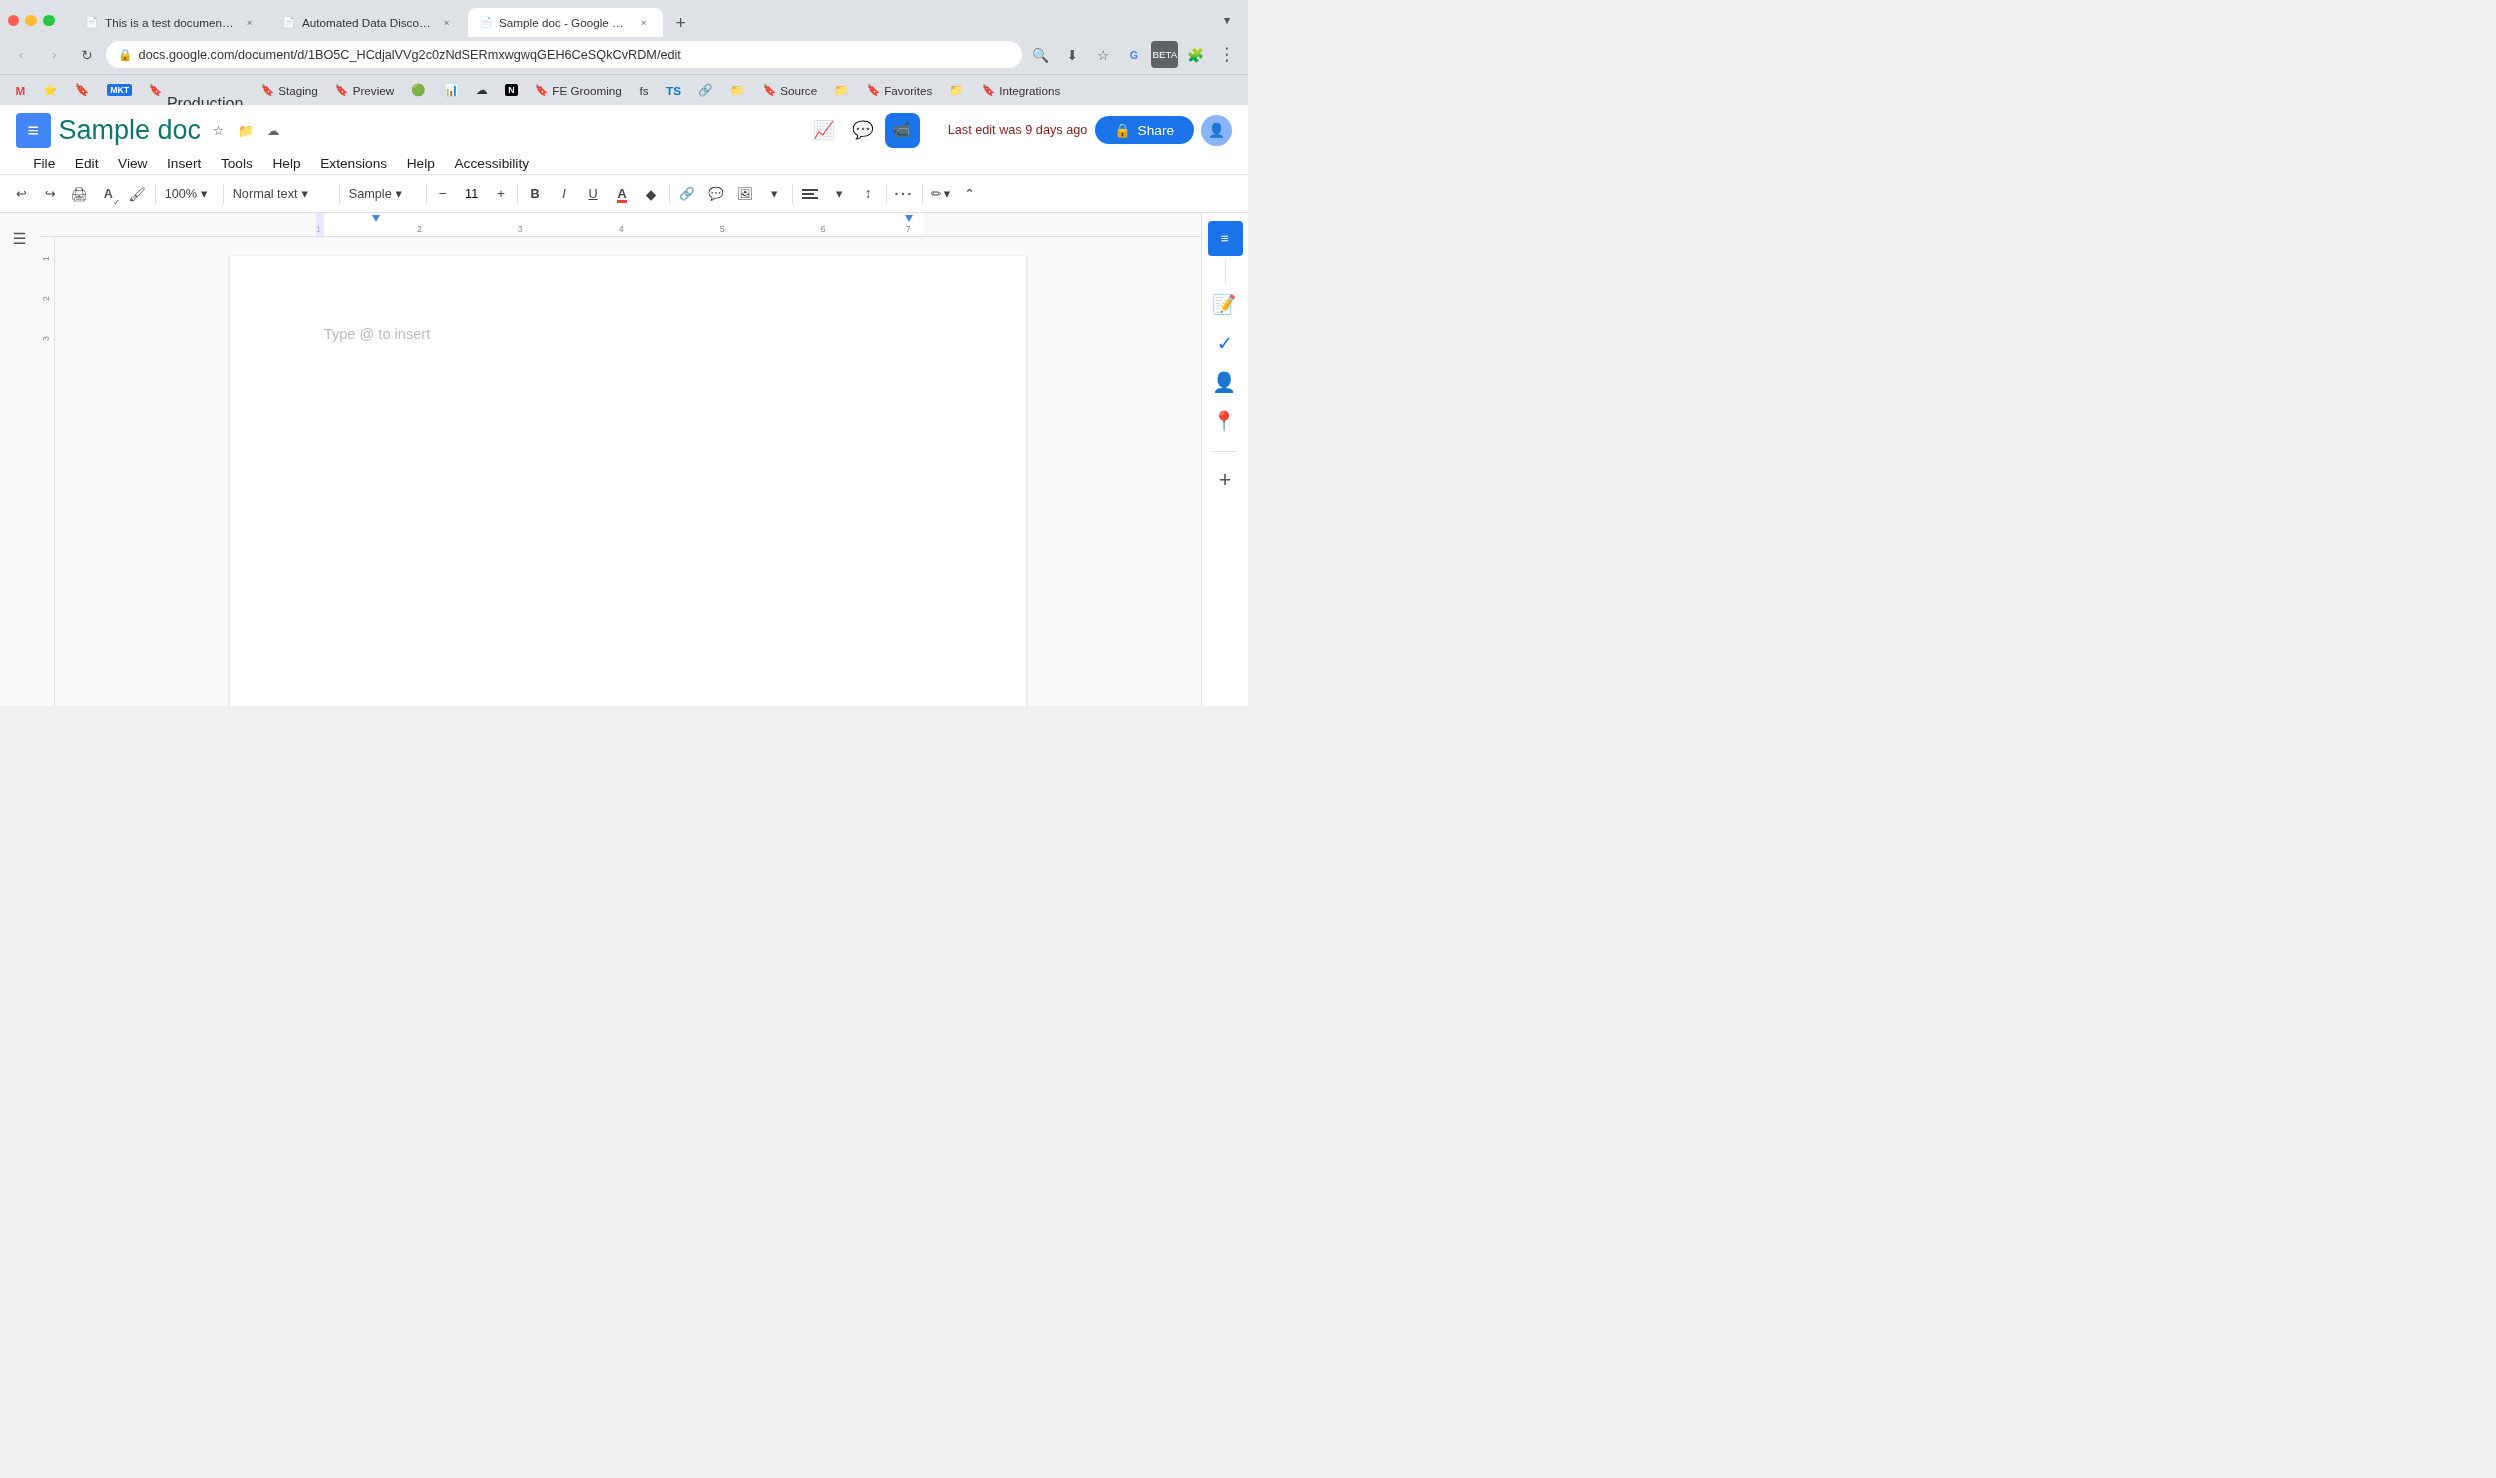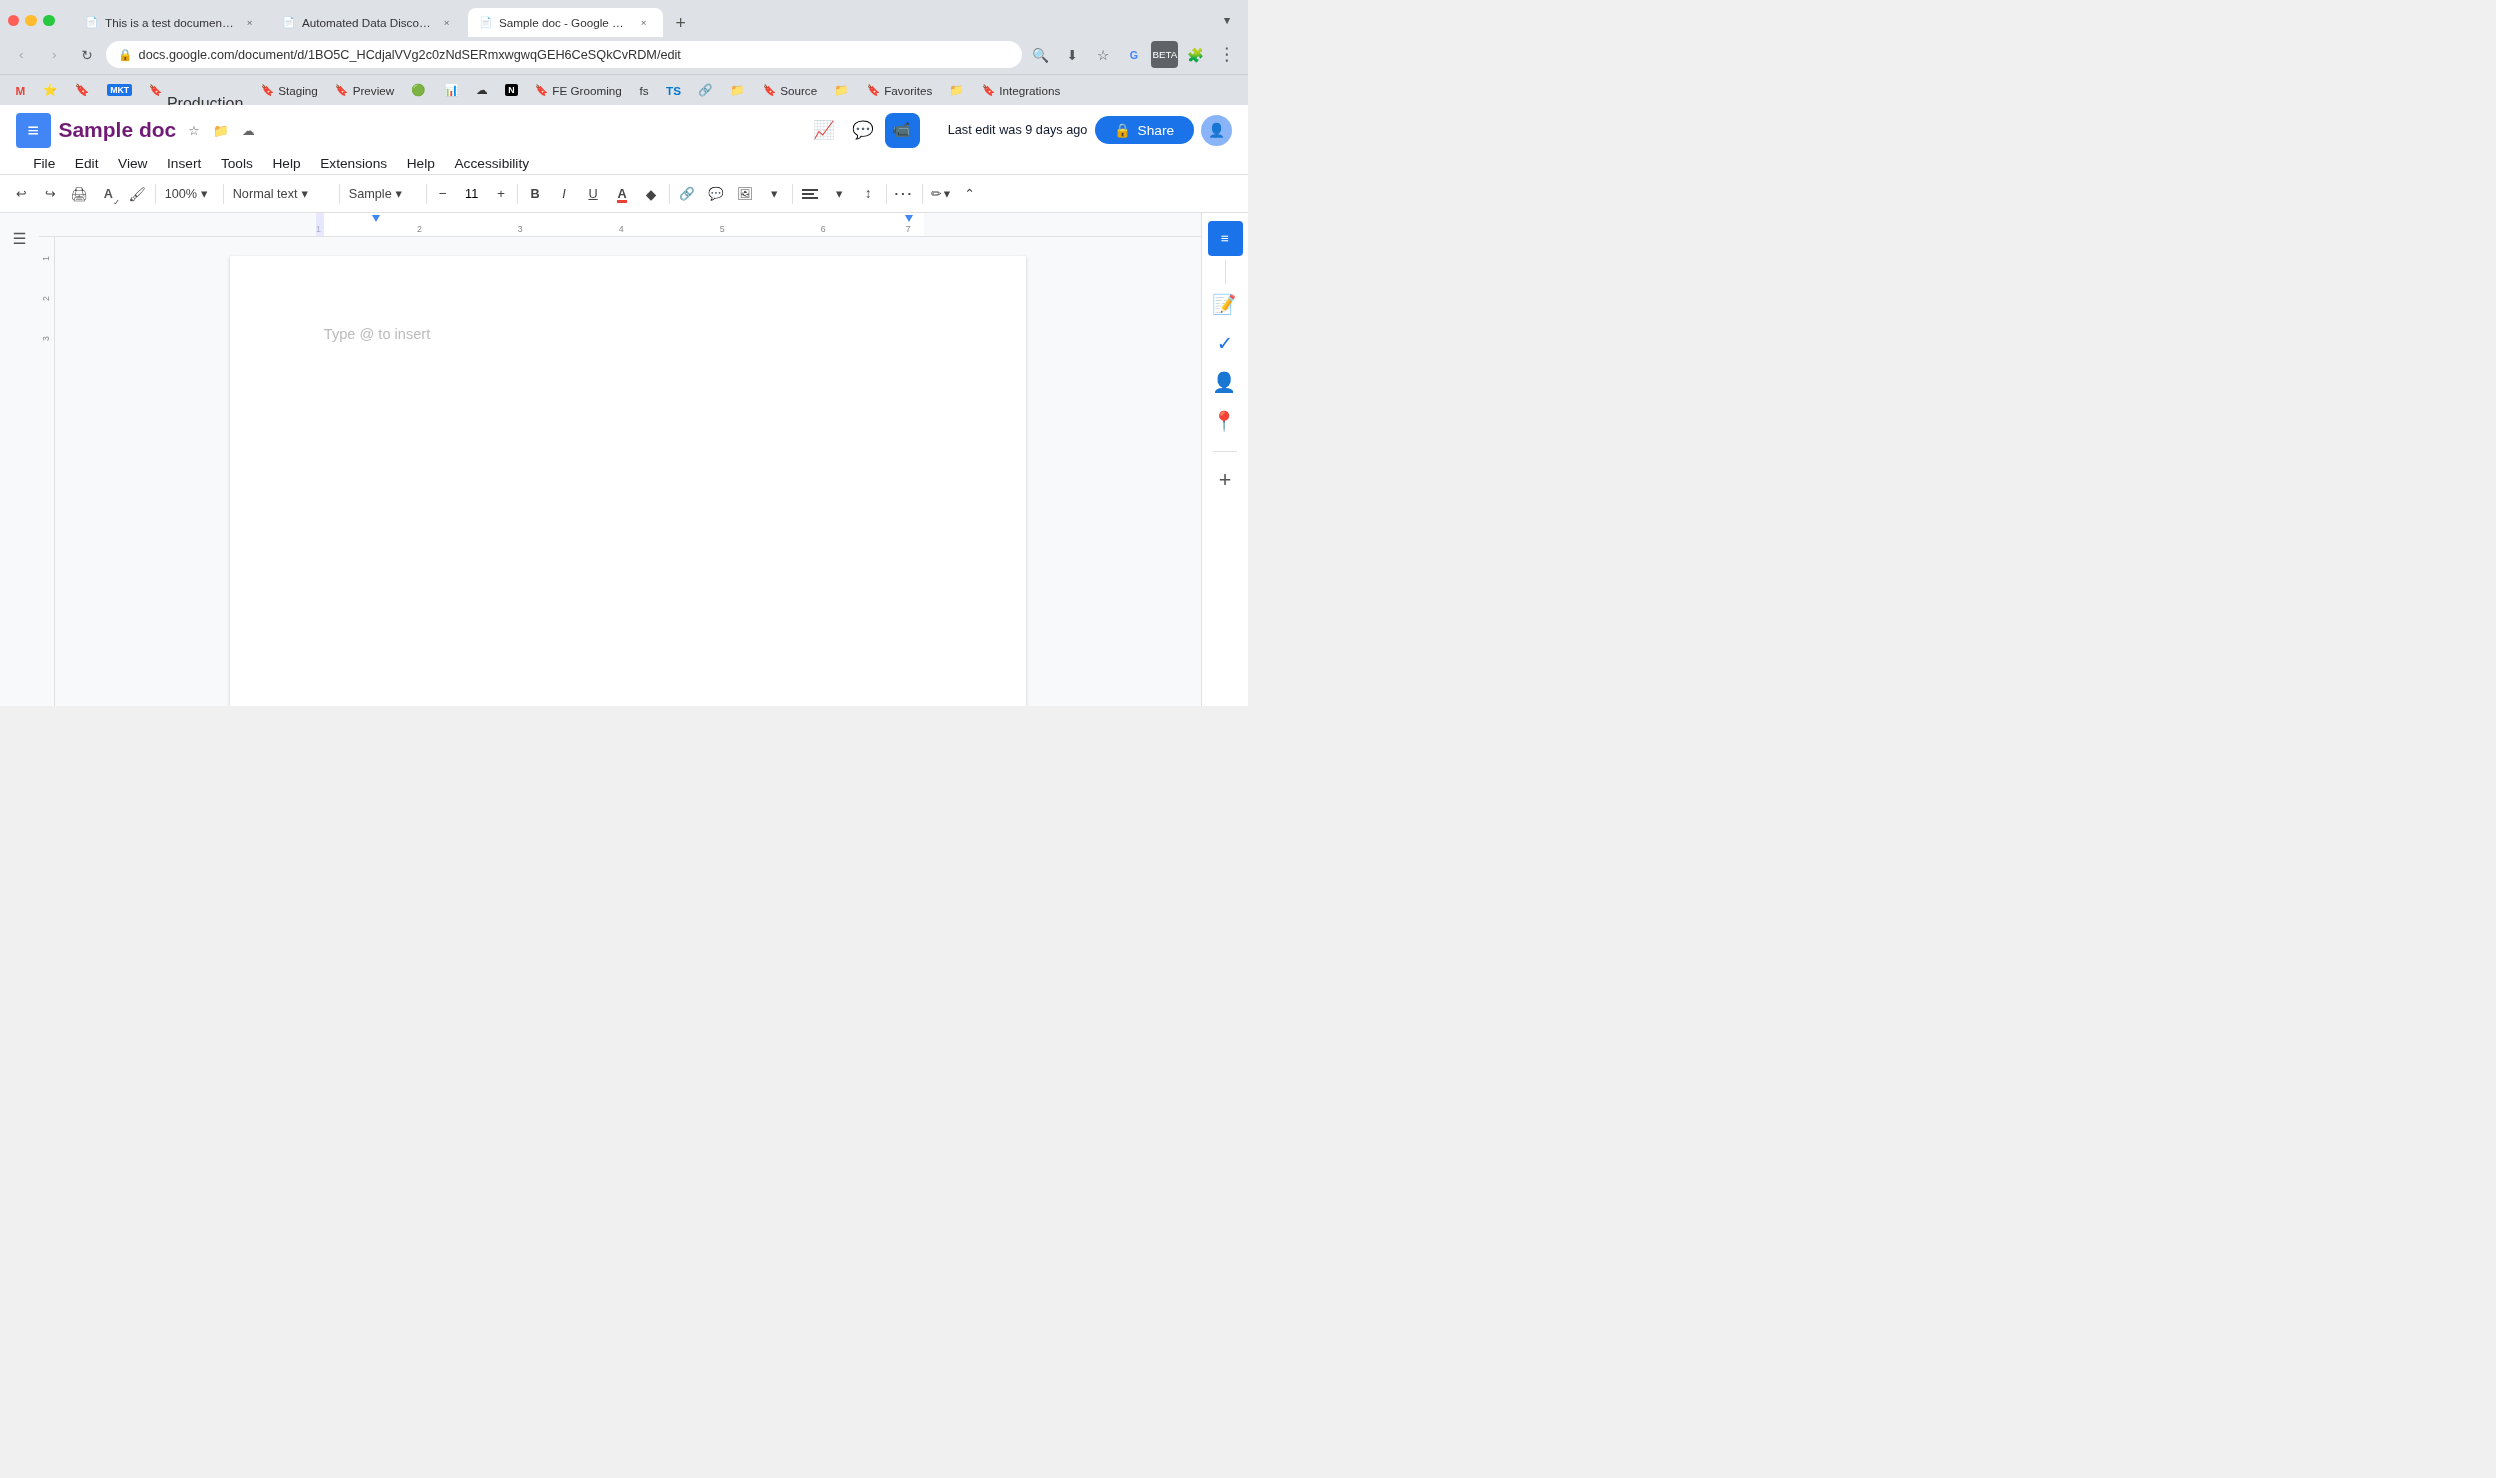--- a/index.html
+++ b/index.html
@@ -31,25 +31,25 @@
 
     .bookmarks-bar { display: flex; align-items: center; padding: 2px 7.8px; gap: 2px; height: 31px; background: #dee1e6; border-top: 1px solid #ccc; overflow: hidden; }
     .bookmark-item { display: flex; align-items: center; gap: 3.9px; padding: 2px 7.8px; border-radius: 3.9px; font-size: 11.7px; color: #333; cursor: pointer; white-space: nowrap; }
 
     
     .docs-app { background: #fff; display: flex; flex-direction: column; height: calc(739px - 35px - 33px - 39px - 31px); }
 
     .docs-header { background: #fff; padding: 7.8px 15.6px 0; }
     .docs-title-row { display: flex; align-items: center; gap: 7.8px; margin-bottom: 3.9px; }
     .docs-logo { width: 35px; height: 35px; background: #4285f4; border-radius: 3.9px; display: flex; align-items: center; justify-content: center; color: white; font-weight: bold; font-size: 17.6px; }
-    .docs-title { font-size: 21px; font-weight: 700; color: #701a75; }
+    .docs-title { font-size: 27px; font-weight: 400; color: #0f766e; }
     .docs-title-icons { display: flex; gap: 7.8px; align-items: center; }
     .title-icon { width: 19.5px; height: 19.5px; color: #666; cursor: pointer; display: flex; align-items: center; justify-content: center; }
     .docs-header-right { margin-left: auto; display: flex; align-items: center; gap: 7.8px; }
-    .last-edit { font-size: 12.7px; color: #0f172a; padding-left: 20px; }
+    .last-edit { font-size: 12.7px; color: #7f1d1d; padding-left: 20px; }
     .share-btn { background: #1a73e8; color: white; border: none; border-radius: 19.5px; padding: 5.9px 19.5px; font-size: 13.7px; cursor: pointer; display: flex; align-items: center; gap: 5.9px; font-weight: 500; }
     .user-avatar { width: 31px; height: 31px; border-radius: 50%; background: #8ab4f8; display: flex; align-items: center; justify-content: center; overflow: hidden; }
     .header-icons { display: flex; align-items: center; gap: 3.9px; }
     .hdr-btn { width: 35px; height: 35px; border-radius: 50%; display: flex; align-items: center; justify-content: center; color: #555; cursor: pointer; }
 
     .docs-menu { display: flex; align-items: center; gap: 0; padding: 0 7.8px; }
     .menu-item { padding: 3.9px 9.8px; font-size: 13.7px; color: #202124; cursor: pointer; border-radius: 3.9px; }
 
     .docs-toolbar { display: flex; align-items: center; gap: 2px; padding: 2px 7.8px; border-top: 1px solid #e0e0e0; border-bottom: 1px solid #e0e0e0; height: 39px; flex-wrap: nowrap; overflow: hidden; }
     .tb-btn { height: 31px; min-width: 27px; border-radius: 3.9px; display: flex; align-items: center; justify-content: center; cursor: pointer; color: #444; font-size: 12.7px; padding: 0 3.9px; }

